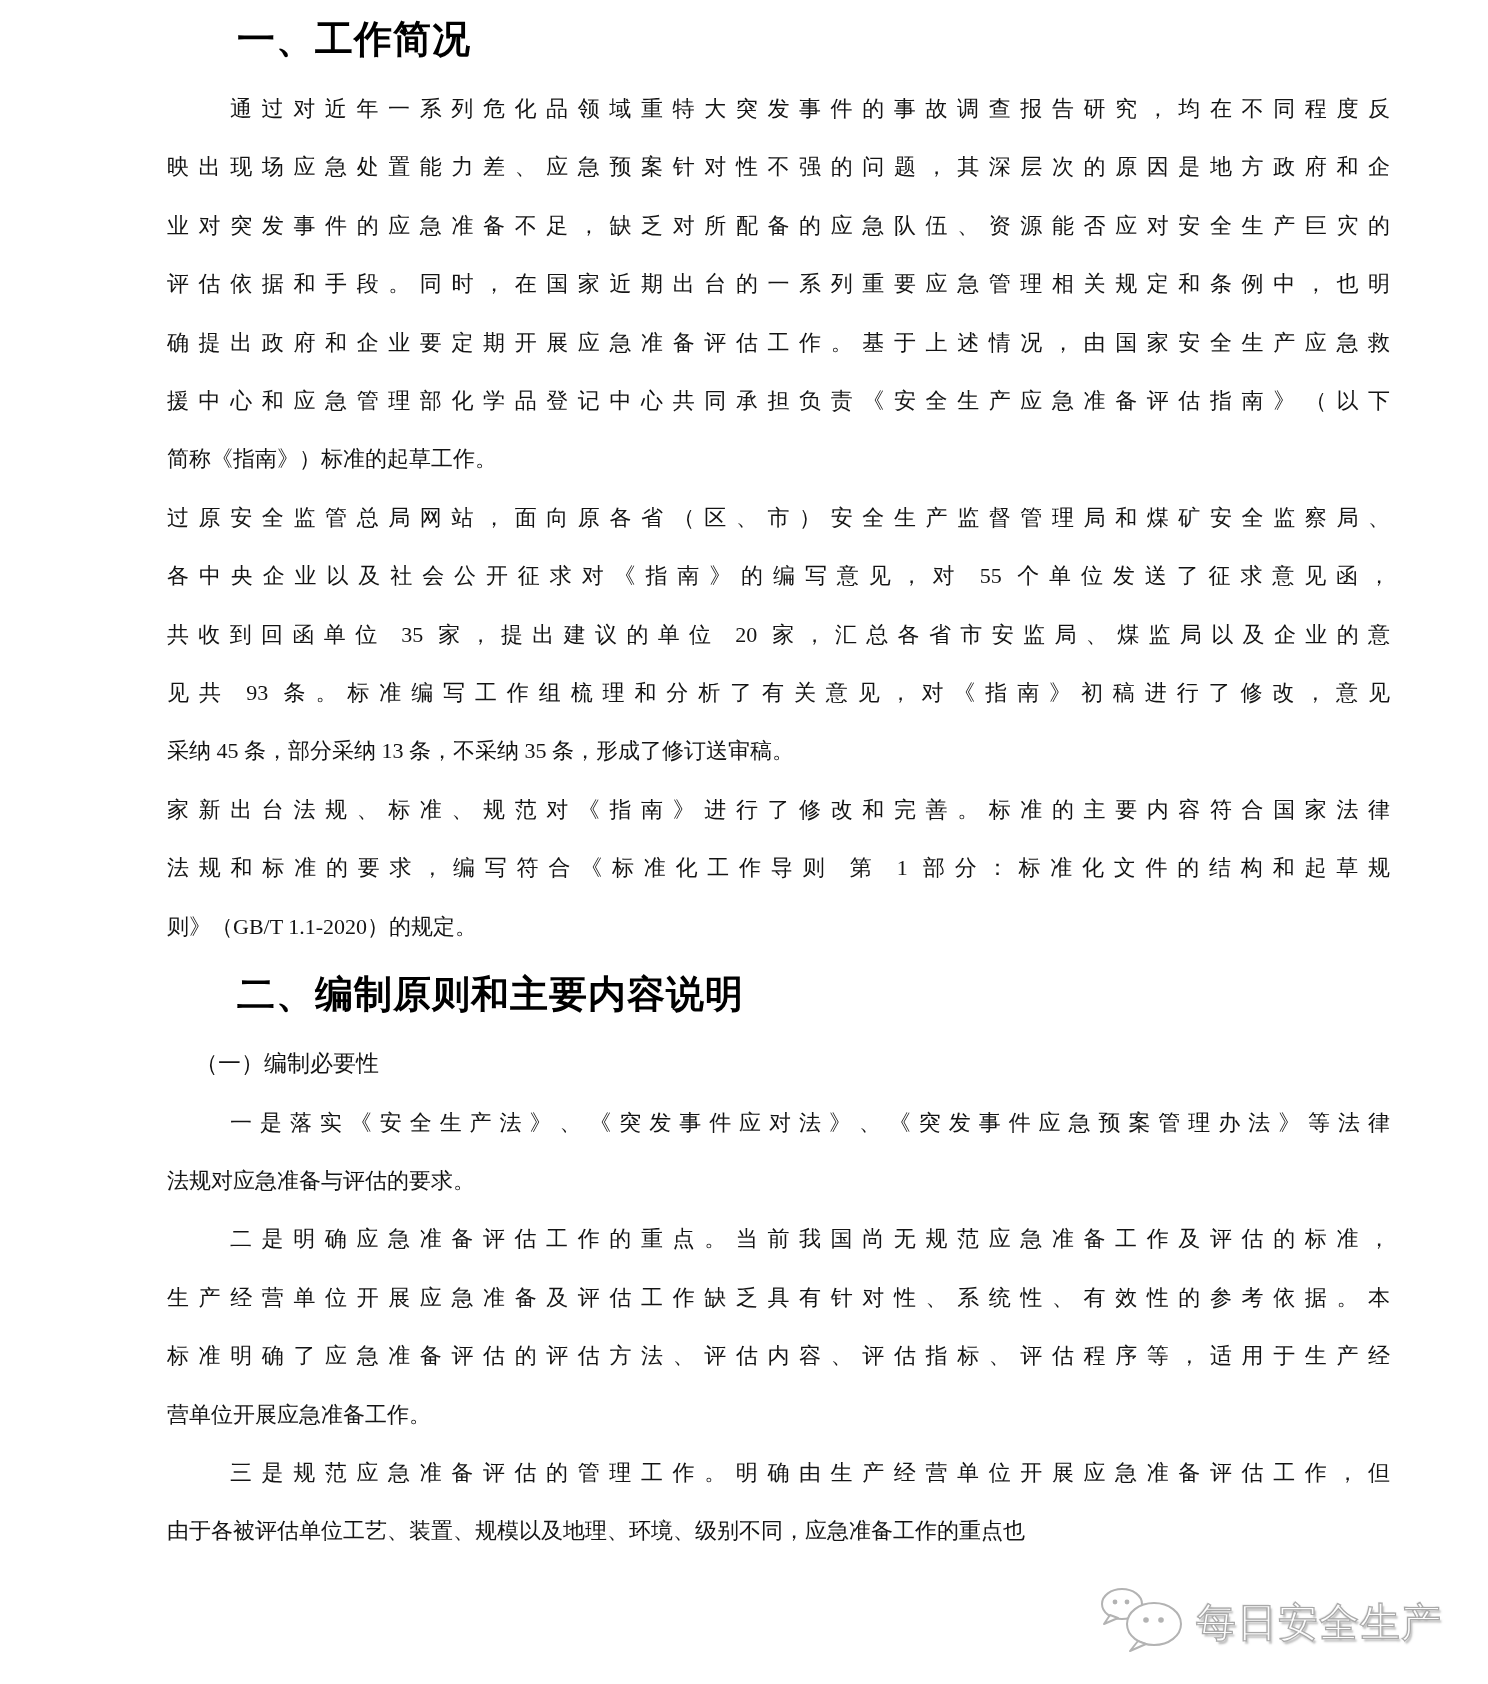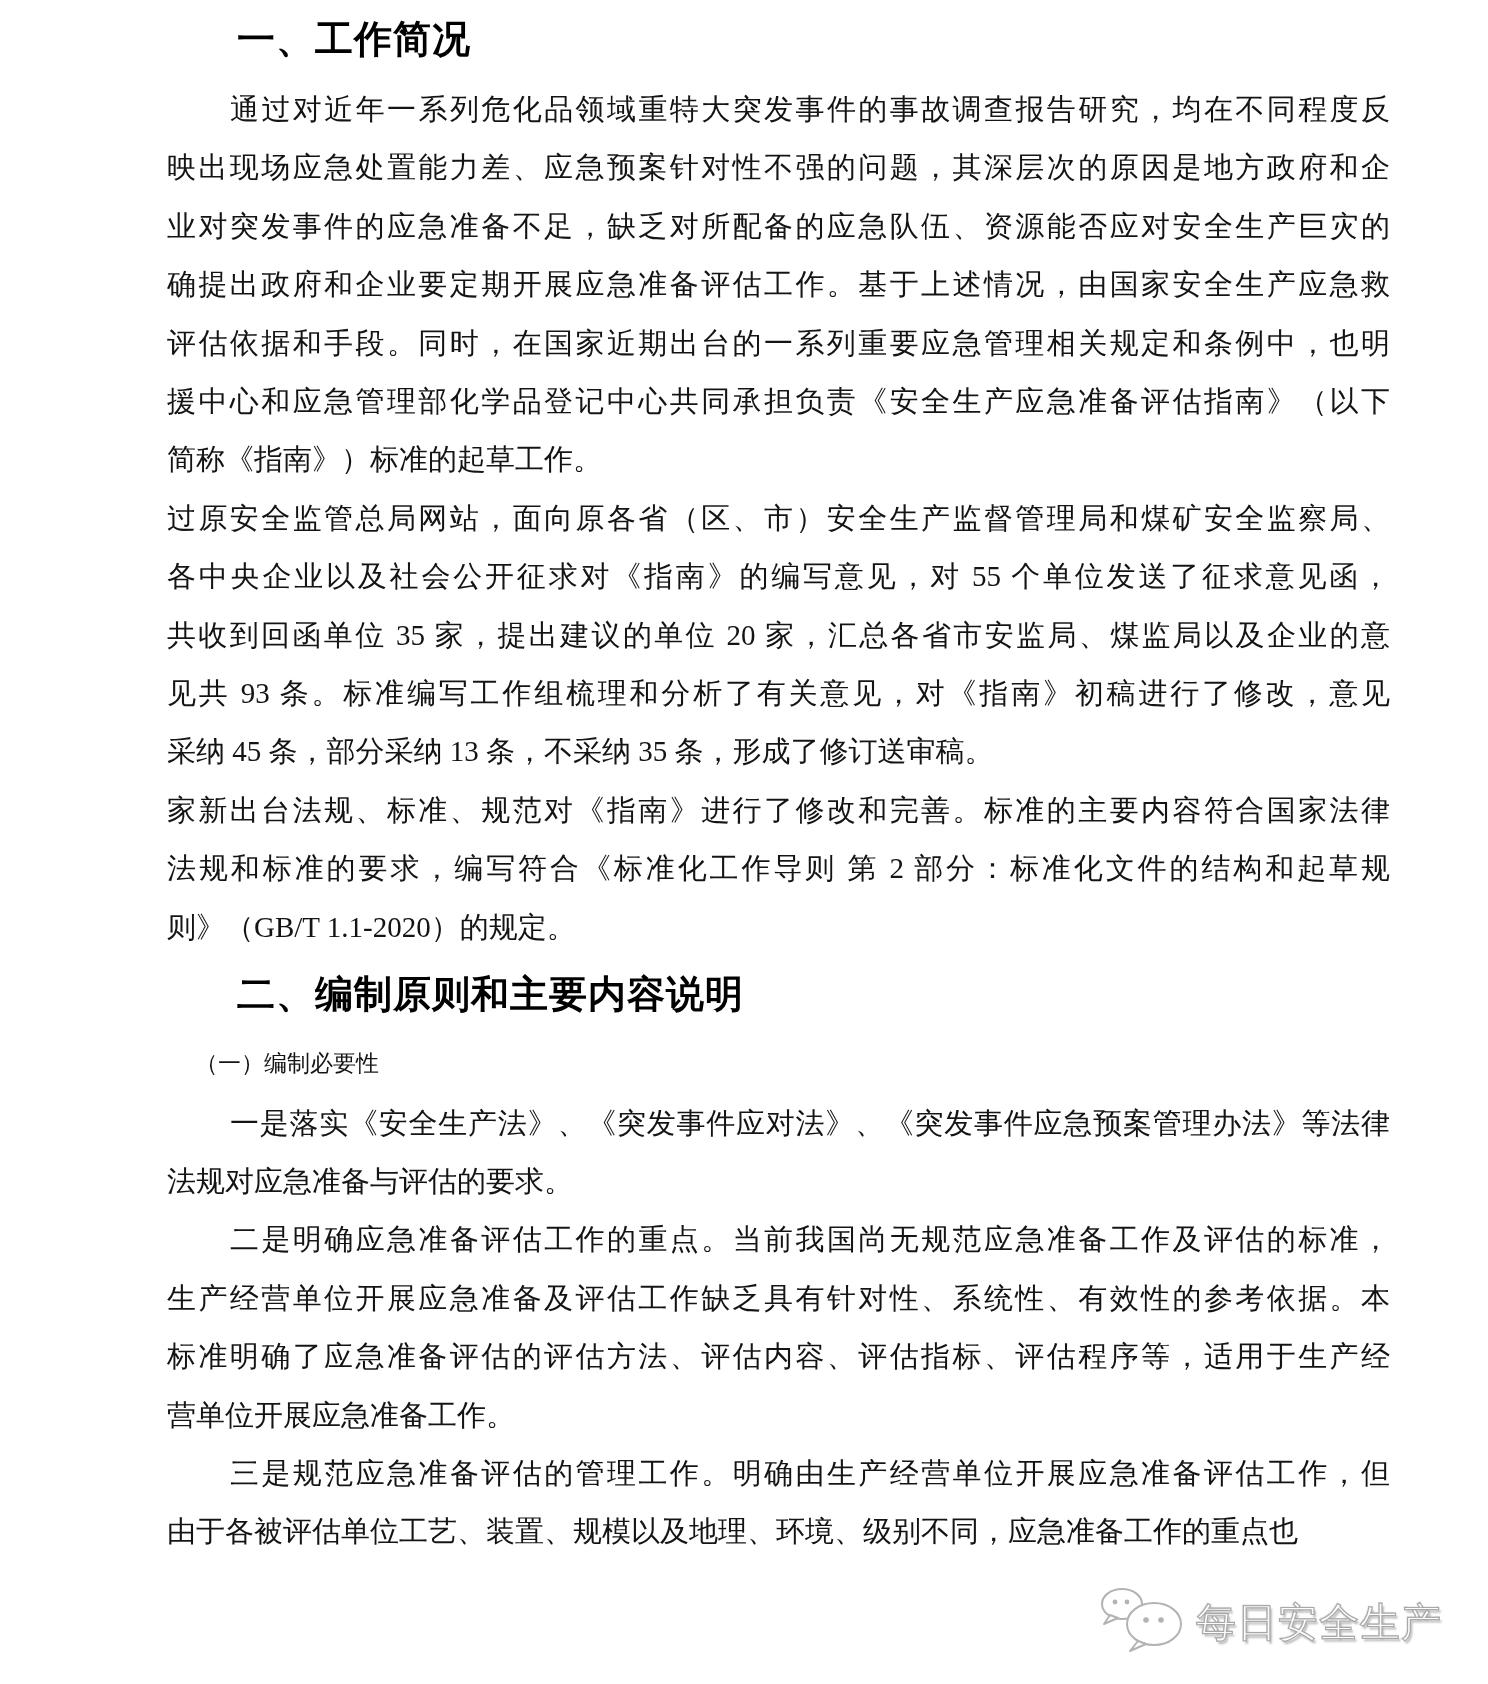--- a/index.html
+++ b/index.html
@@ -22,21 +22,21 @@
     font-weight:bold;
     color:var(--heading,#000000);
     font-size:38px;
     padding-left:70px;
     letter-spacing:1px;
   }
   .doc-h1{margin:15px 0 17px 0;line-height:48px;}
   .doc-h2{margin:15px 0 18px 0;line-height:46px;}
   .para{margin:0;}
   .line{
-    font-size:29px;
+    font-size:22px;
     line-height:58.4px;
     text-align:justify;
     text-align-last:justify;
     color:var(--text,#141414);
   }
   .line.first{text-indent:63px;}
   .line.last{text-align-last:left;}
   .subheading{
     font-size:23px;
     line-height:58.4px;
@@ -67,37 +67,37 @@
 
 <div class="page">
   <div class="content">
 
     <div class="doc-h1">一、工作简况</div>
 
     <div class="para">
         <div class="line first">通过对近年一系列危化品领域重特大突发事件的事故调查报告研究，均在不同程度反</div>
         <div class="line">映出现场应急处置能力差、应急预案针对性不强的问题，其深层次的原因是地方政府和企</div>
         <div class="line">业对突发事件的应急准备不足，缺乏对所配备的应急队伍、资源能否应对安全生产巨灾的</div>
+        <div class="line">评估依据和手段。同时，在国家近期出台的一系列重要应急管理相关规定和条例中，也明</div>
         <div class="line">确提出政府和企业要定期开展应急准备评估工作。基于上述情况，由国家安全生产应急救</div>
-        <div class="line">评估依据和手段。同时，在国家近期出台的一系列重要应急管理相关规定和条例中，也明</div>
         <div class="line">援中心和应急管理部化学品登记中心共同承担负责《安全生产应急准备评估指南》（以下</div>
         <div class="line last">简称《指南》）标准的起草工作。</div>
       </div>
 
     <div class="para">
         <div class="line">过原安全监管总局网站，面向原各省（区、市）安全生产监督管理局和煤矿安全监察局、</div>
         <div class="line">各中央企业以及社会公开征求对《指南》的编写意见，对 55 个单位发送了征求意见函，</div>
         <div class="line">共收到回函单位 35 家，提出建议的单位 20 家，汇总各省市安监局、煤监局以及企业的意</div>
         <div class="line">见共 93 条。标准编写工作组梳理和分析了有关意见，对《指南》初稿进行了修改，意见</div>
         <div class="line last">采纳 45 条，部分采纳 13 条，不采纳 35 条，形成了修订送审稿。</div>
       </div>
 
     <div class="para">
         <div class="line">家新出台法规、标准、规范对《指南》进行了修改和完善。标准的主要内容符合国家法律</div>
-        <div class="line">法规和标准的要求，编写符合《标准化工作导则 第 2 部分：标准化文件的结构和起草规</div>
+        <div class="line">法规和标准的要求，编写符合《标准化工作导则 第 1 部分：标准化文件的结构和起草规</div>
         <div class="line last">则》（GB/T 1.1-2020）的规定。</div>
       </div>
 
     <div class="doc-h2">二、编制原则和主要内容说明</div>
 
     <div class="subheading">（一）编制必要性</div>
 
     <div class="para">
         <div class="line first">一是落实《安全生产法》、《突发事件应对法》、《突发事件应急预案管理办法》等法律</div>
         <div class="line last">法规对应急准备与评估的要求。</div>

